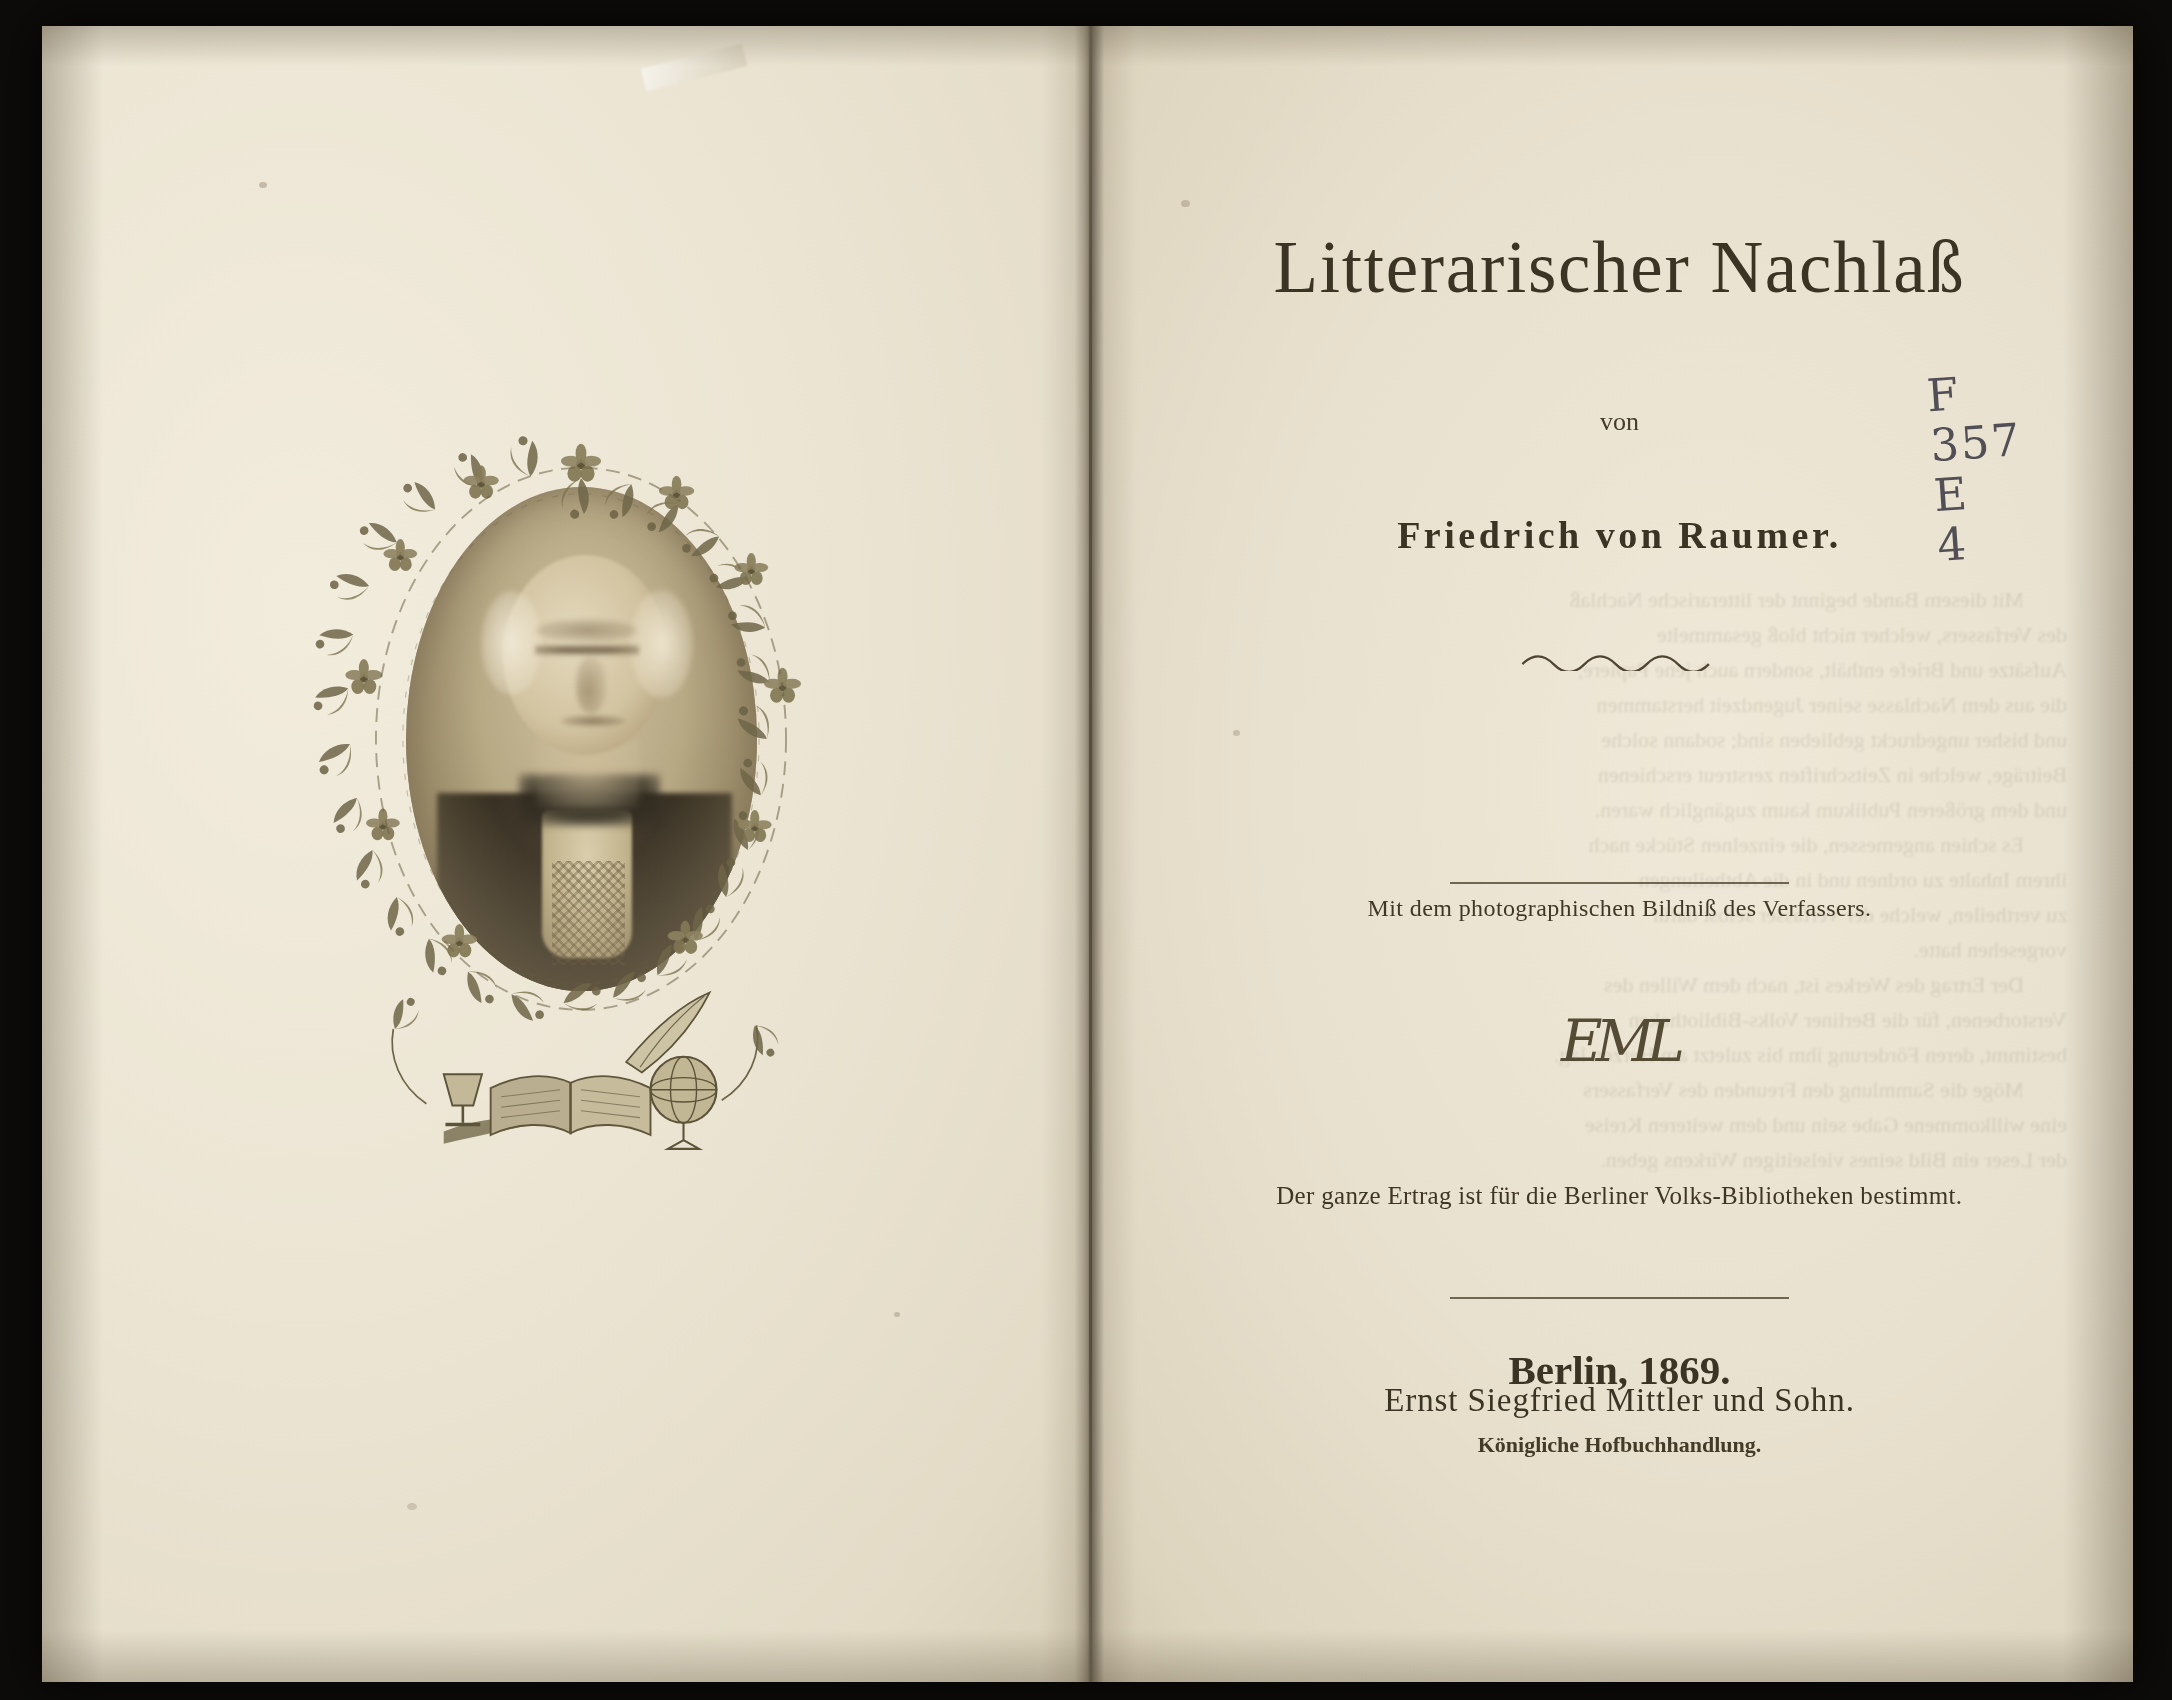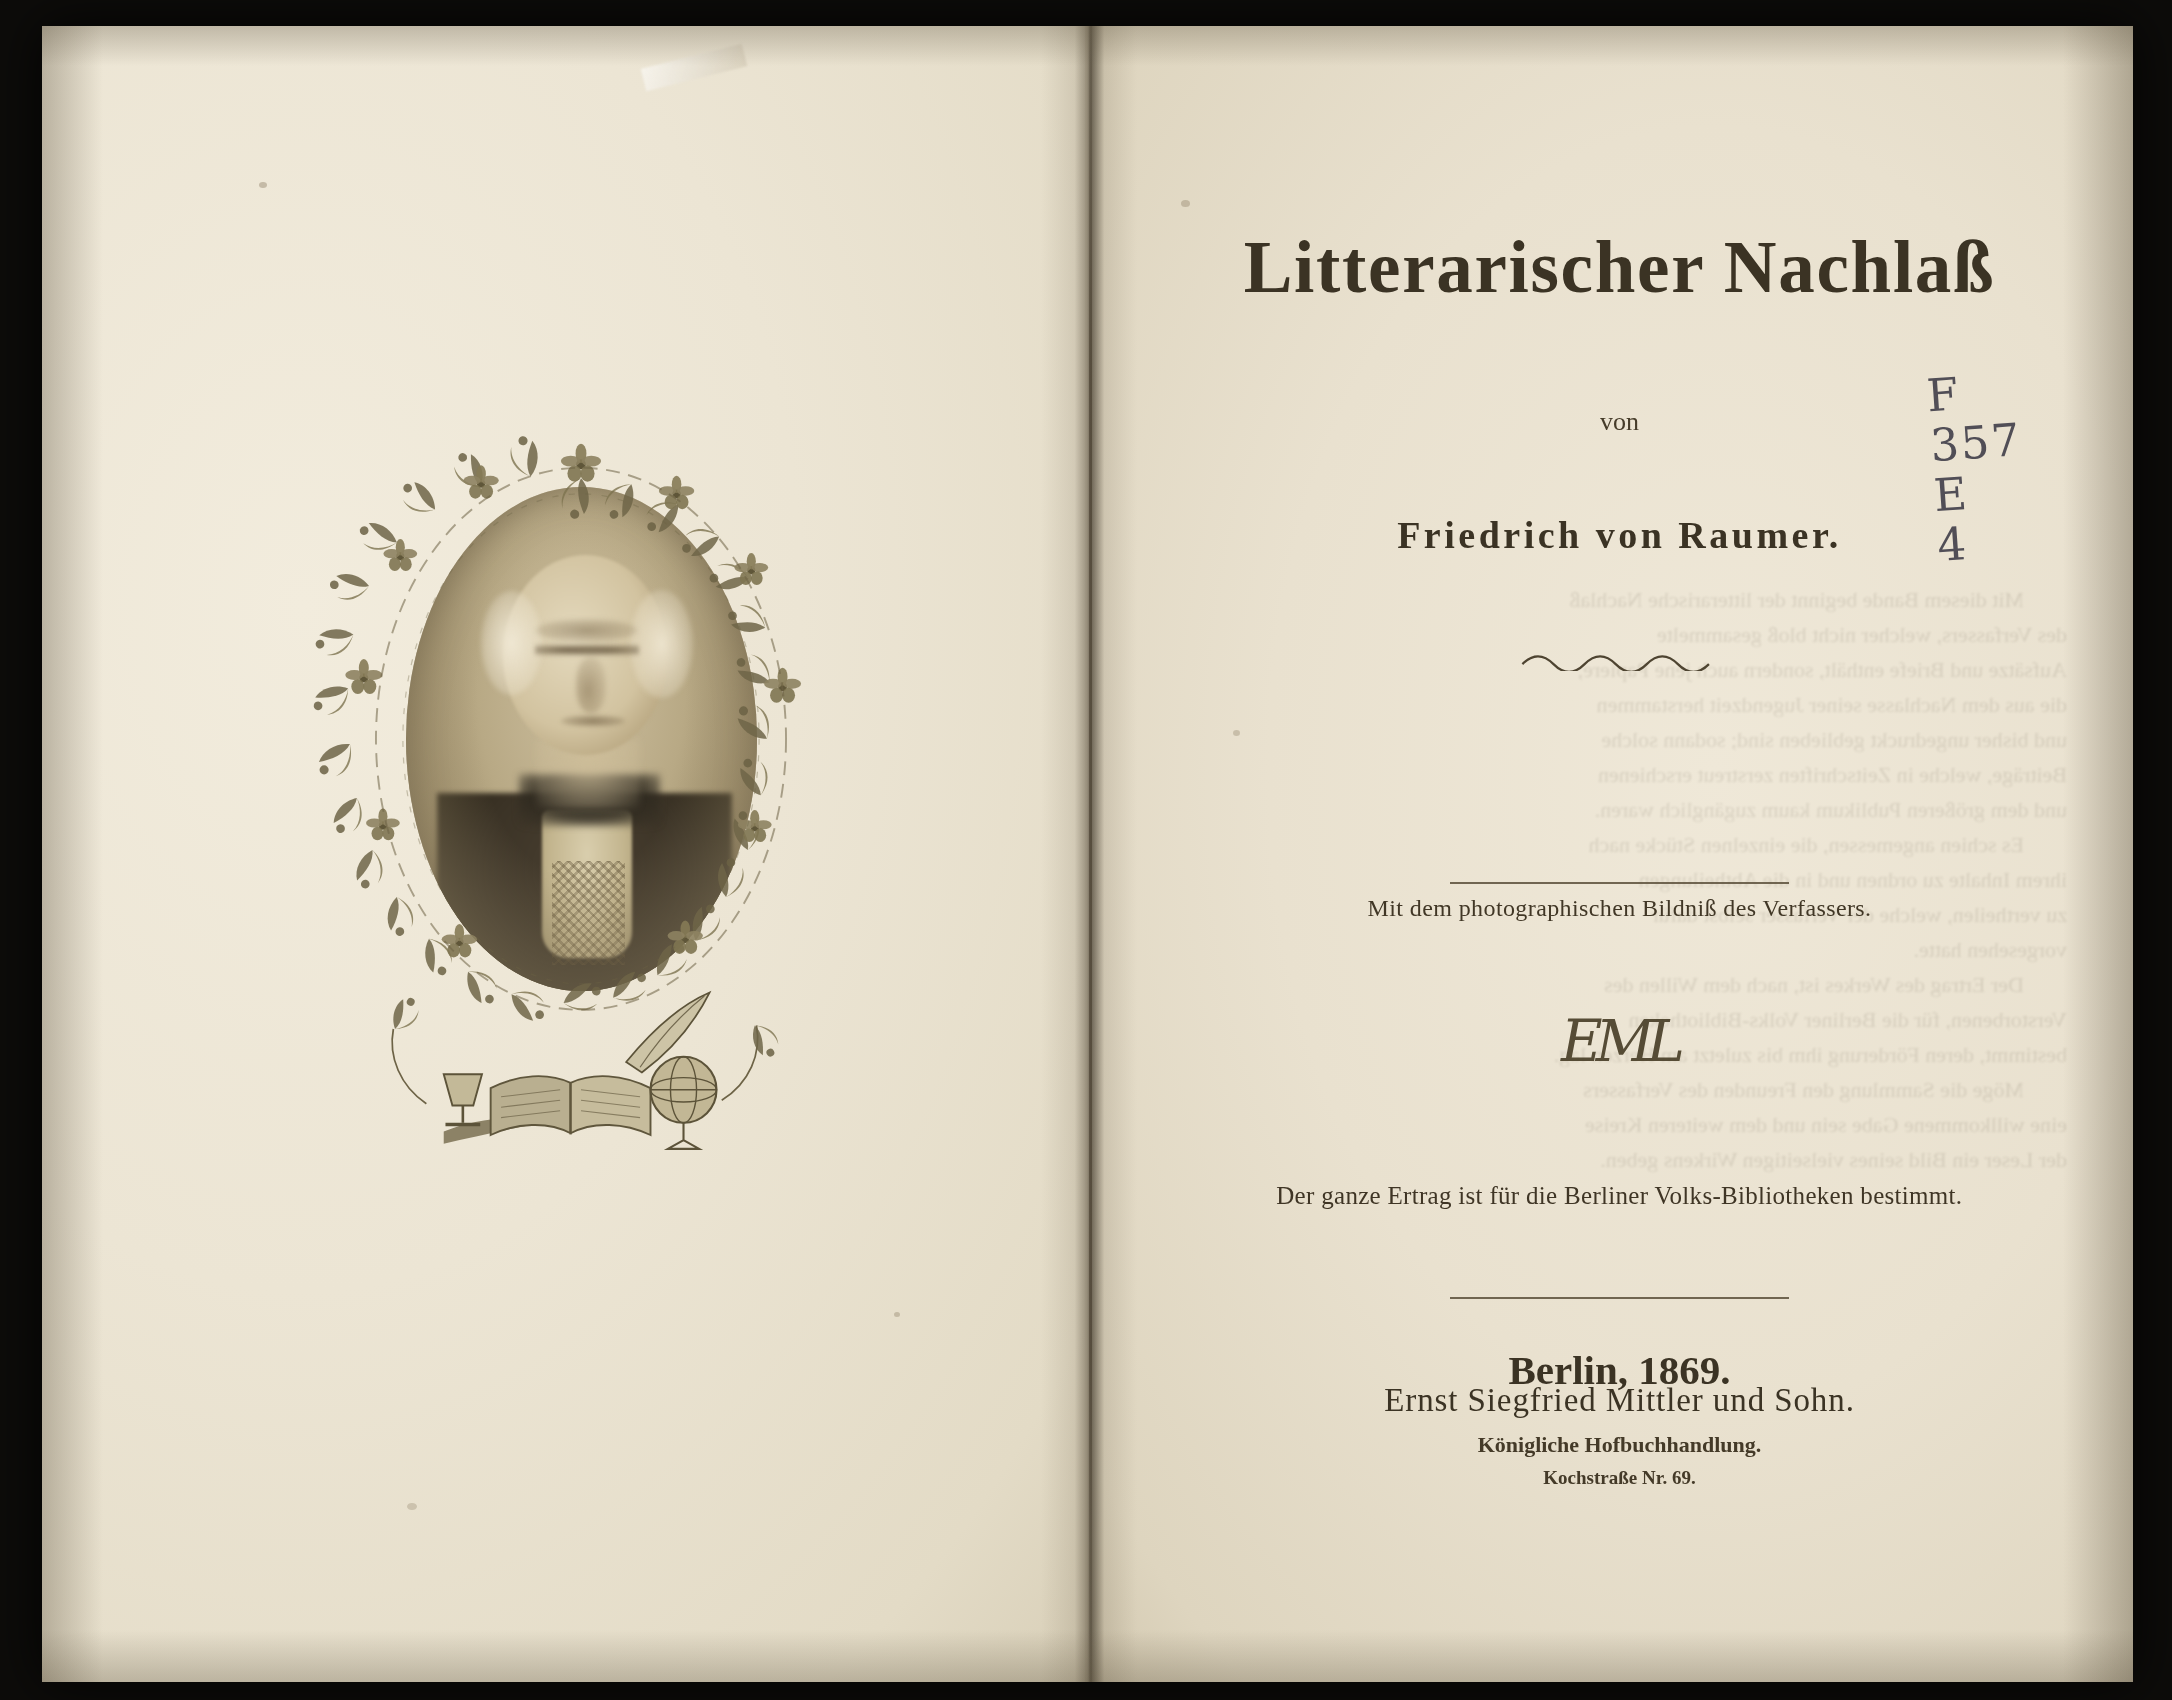--- a/index.html
+++ b/index.html
@@ -229,21 +229,21 @@
     height: 100%;
     color: #3a3222;
     text-align: center;
   }
   .t-main {
     position: absolute;
     left: 0; top: 200px; width: 100%;
     font-size: 73px;
     letter-spacing: 1.7px;
     color: #3b3324;
-    font-weight: 700;
+    font-weight: 400;
   }
   .t-von {
     position: absolute;
     left: 0; top: 381px; width: 100%;
     font-size: 26px;
     color: #463c2a;
   }
   .t-author {
     position: absolute;
     left: 0; top: 487px; width: 100%;
@@ -534,21 +534,20 @@
       <div class="t-sub">Mit dem photographischen Bildniß des Verfassers.</div>
 
       <div class="t-mono">EML</div>
 
       <div class="t-benefit">Der ganze Ertrag ist für die Berliner Volks-Bibliotheken bestimmt.</div>
 
       <div class="rule rule-2"></div>
       <div class="t-city">Berlin, 1869.</div>
       <div class="t-publisher">Ernst Siegfried Mittler und Sohn.</div>
       <div class="t-imprint">Königliche Hofbuchhandlung.</div>
-      <div class="t-street">Kochstraße Nr. 69.</div>
     </div>
 
     <div class="shelfmark">
       <div>F</div>
       <div>357</div>
       <div>E</div>
       <div>4</div>
     </div>
 
     <div class="gutter"></div>

